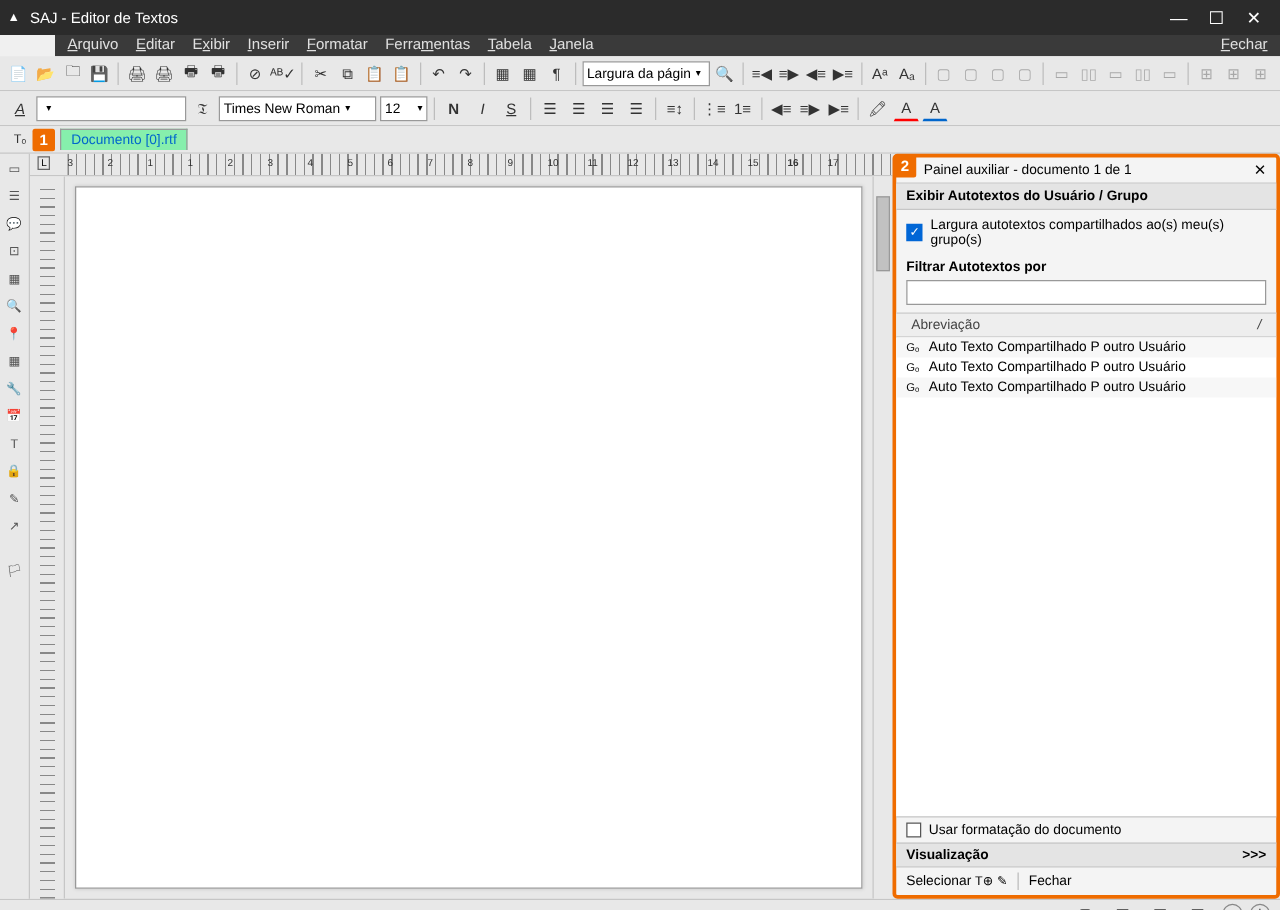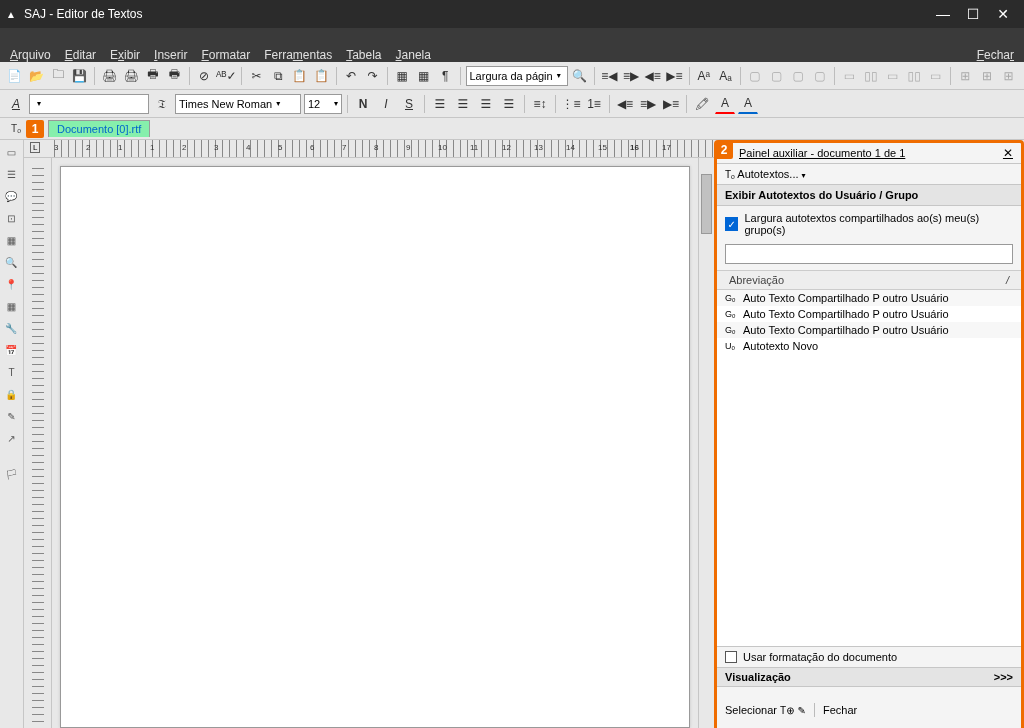--- a/index.html
+++ b/index.html
@@ -3,21 +3,21 @@
 <meta charset="utf-8">
 <style>
 * { margin: 0; padding: 0; box-sizing: border-box; font-family: "Segoe UI", Tahoma, sans-serif; }
 body { background: #f0f0f0; overflow: hidden; width: 1024px; height: 728px; }
 
 .titlebar { background: #2b2b2b; color: #fff; height: 28px; display: flex; align-items: center; padding: 0 6px; font-size: 12px; }
 .titlebar .logo { margin-right: 8px; font-size: 10px; }
 .titlebar .spacer { flex: 1; }
 .titlebar .winbtn { width: 30px; text-align: center; font-size: 14px; cursor: default; }
 
-.menubar { background: #3a3a3a; color: #e0e0e0; height: 34px; display: flex; align-items: flex-end; padding: 0 10px; font-size: 12px; gap: 14px; }
+.menubar { background: #3a3a3a; color: #e0e0e0; height: 17px; display: flex; align-items: flex-start; padding: 0 10px; font-size: 12px; gap: 14px; margin-left: 44px; }
 .menubar .mitem { cursor: default; }
 .menubar .mitem u { text-decoration: underline; }
 .menubar .spacer { flex: 1; }
 
 .toolbar { background: #e8e8e8; border-bottom: 1px solid #c6c6c6; display: flex; align-items: center; padding: 2px 6px; gap: 3px; height: 28px; }
 .tbtn { width: 20px; height: 20px; display: flex; align-items: center; justify-content: center; font-size: 12px; color: #333; border: 1px solid transparent; }
 .tbtn.disabled { opacity: 0.35; }
 .tsep { width: 1px; height: 18px; background: #bdbdbd; margin: 0 2px; }
 .tcombo { height: 20px; font-size: 11px; border: 1px solid #999; background: #fff; display: flex; align-items: center; padding: 0 3px; }
 .tcombo .arr { margin-left: 4px; font-size: 8px; }
@@ -36,37 +36,37 @@
 .hruler-num { position: absolute; font-size: 8px; color: #333; top: 3px; }
 .docscroll { flex: 1; display: flex; overflow: hidden; }
 .vruler { width: 28px; background: #e8e8e8; border-right: 1px solid #c6c6c6; position: relative; }
 .vruler-inner { position: absolute; top: 10px; left: 8px; width: 12px; bottom: 0; background: repeating-linear-gradient(to bottom, #888 0, #888 1px, transparent 1px, transparent 7px); }
 .page { background: #fff; border: 1px solid #999; margin: 8px; flex: 1; box-shadow: 0 0 3px rgba(0,0,0,0.15); }
 .scrollbar-v { width: 16px; background: #e8e8e8; border-left: 1px solid #c6c6c6; position: relative; }
 .scrollbar-v .thumb { position: absolute; top: 16px; left: 2px; right: 2px; height: 60px; background: #c1c1c1; border: 1px solid #999; }
 
 .sidepanel { width: 310px; border: 3px solid #ef6c00; border-radius: 4px; background: #f4f4f4; display: flex; flex-direction: column; font-size: 12px; position: relative; }
 .sidepanel .badge2 { position: absolute; left: -2px; top: -2px; background: #ef6c00; color: #fff; font-weight: bold; font-size: 12px; width: 18px; height: 18px; display: flex; align-items: center; justify-content: center; border-radius: 2px; z-index: 2; }
-.sp-title { padding: 3px 8px 3px 22px; font-size: 11px; border-bottom: 1px solid #c6c6c6; display: flex; align-items: center; text-decoration: underline; }
+.sp-title { padding: 3px 8px 3px 22px; font-size: 11px; border-bottom: 1px solid #c6c6c6; display: flex; align-items: center; }
 .sp-title .close { margin-left: auto; font-size: 12px; cursor: default; }
 .sp-tool { padding: 4px 8px; border-bottom: 1px solid #c6c6c6; font-size: 11px; }
 .sp-section { padding: 4px 8px; background: #e4e4e4; font-weight: bold; font-size: 11px; border-bottom: 1px solid #c6c6c6; }
 .sp-check { padding: 6px 8px; display: flex; align-items: center; gap: 6px; font-size: 11px; }
 .sp-check .cb { width: 14px; height: 14px; background: #0066d6; color: #fff; display: flex; align-items: center; justify-content: center; font-size: 10px; }
 .sp-label { padding: 4px 8px 2px; font-size: 11px; font-weight: bold; }
 .sp-input { margin: 2px 8px 6px; height: 20px; border: 1px solid #999; background: #fff; }
 .sp-listhead { padding: 3px 12px; background: #eee; border-top: 1px solid #ccc; border-bottom: 1px solid #ccc; font-size: 11px; color: #444; display:flex; }
 .sp-list { flex: 1; background: #fff; overflow: auto; }
 .sp-row { padding: 2px 8px; font-size: 11px; display: flex; align-items: center; gap: 4px; }
 .sp-row:nth-child(odd) { background: #f7f7f7; }
 .sp-row .ricon { font-size: 9px; width: 14px; }
 .sp-foot1 { padding: 4px 8px; border-top: 1px solid #c6c6c6; display: flex; align-items: center; gap: 6px; font-size: 11px; }
 .sp-foot1 .cb2 { width: 12px; height: 12px; border: 1px solid #555; background: #fff; }
 .sp-vis { padding: 3px 8px; background: #e4e4e4; font-weight: bold; font-size: 11px; border-top: 1px solid #c6c6c6; display: flex; }
-.sp-actions { padding: 16px 8px; border-top: 1px solid #c6c6c6; display: flex; align-items: center; gap: 8px; font-size: 11px; }
+.sp-actions { padding: 4px 8px; border-top: 1px solid #c6c6c6; display: flex; align-items: center; gap: 8px; font-size: 11px; }
 
 .statusbar { height: 22px; background: #e8e8e8; border-top: 1px solid #c6c6c6; display: flex; align-items: center; padding: 0 8px; font-size: 11px; gap: 10px; }
 .statusbar .spacer { flex: 1; }
 .zoom { display: flex; align-items: center; gap: 6px; }
 .zbtn { width: 16px; height: 16px; border: 1px solid #888; border-radius: 8px; display: flex; align-items: center; justify-content: center; font-size: 10px; }
 </style>
 </head>
 <body>
 
 <div class="titlebar">
@@ -250,50 +250,44 @@
       </div>
     </div>
   </div>
 
   <div class="sidepanel">
     <span class="badge2">2</span>
     <div class="sp-title">
       <span>Painel auxiliar - documento 1 de 1</span>
       <span class="close">✕</span>
     </div>
-    <div class="sp-tool">
-      <span style="font-size:10px">Tₒ</span> <span>Autotextos...</span> <span style="font-size:8px">▾</span>
-    </div>
     <div class="sp-section">Exibir Autotextos do Usuário / Grupo</div>
     <div class="sp-check">
       <span class="cb">✓</span>
       <span>Largura autotextos compartilhados ao(s) meu(s) grupo(s)</span>
     </div>
+    <div class="sp-label">Filtrar Autotextos por</div>
     <div class="sp-input"></div>
     <div class="sp-listhead">
       <span>Abreviação</span>
       <span style="margin-left:auto;font-style:italic">/</span>
     </div>
     <div class="sp-list" id="sp-list">
         <div class="sp-row">
           <span class="ricon">Gₒ</span>
           <span>Auto Texto Compartilhado P outro Usuário</span>
         </div>
         <div class="sp-row">
           <span class="ricon">Gₒ</span>
           <span>Auto Texto Compartilhado P outro Usuário</span>
         </div>
         <div class="sp-row">
           <span class="ricon">Gₒ</span>
           <span>Auto Texto Compartilhado P outro Usuário</span>
         </div>
-        <div class="sp-row">
-          <span class="ricon">Uₒ</span>
-          <span>Autotexto Novo</span>
-        </div>
       </div>
     <div class="sp-foot1">
       <span class="cb2"></span>
       <span>Usar formatação do documento</span>
     </div>
     <div class="sp-vis">
       <span>Visualização</span>
       <span style="margin-left:auto">&gt;&gt;&gt;</span>
     </div>
     <div class="sp-actions">

